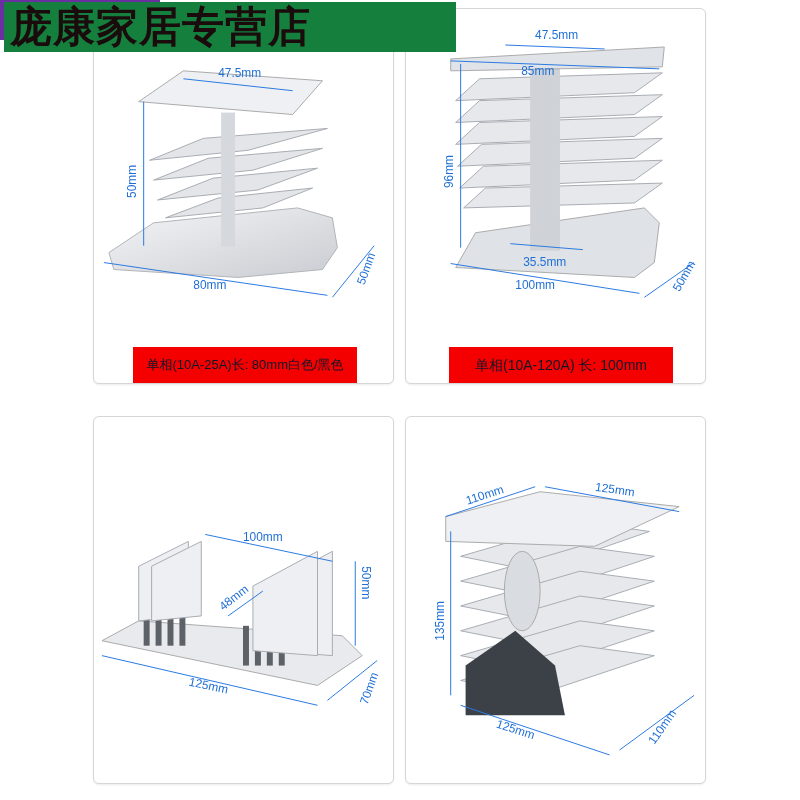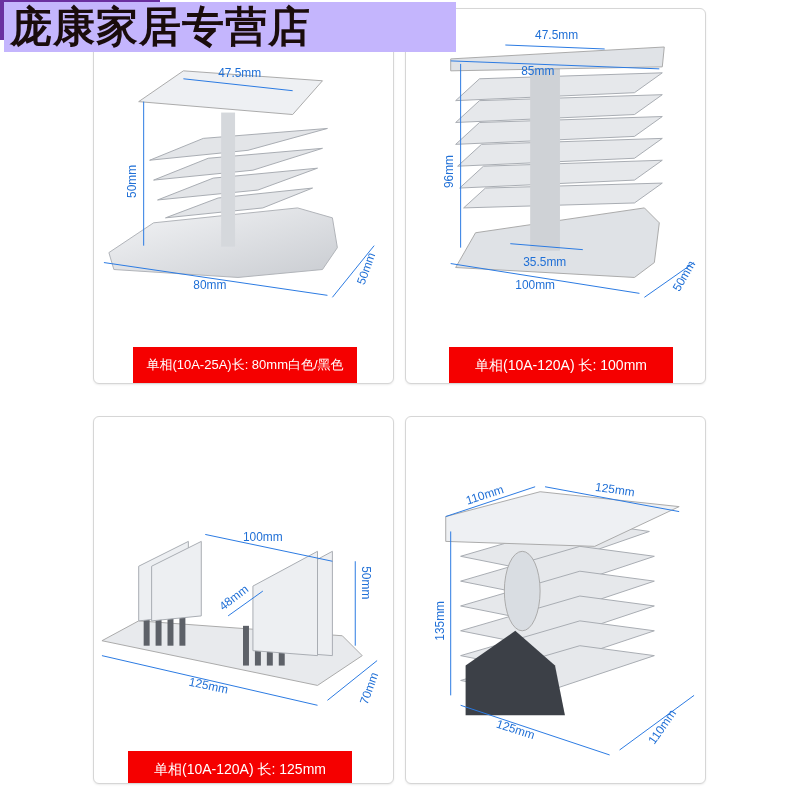--- a/index.html
+++ b/index.html
@@ -2,38 +2,38 @@
 <html><head>
 <meta charset="utf-8">
 <style>
   * { box-sizing: border-box; margin: 0; padding: 0; }
   html, body { width: 800px; height: 800px; background: #ffffff; overflow: hidden; }
   body { position: relative; font-family: "Liberation Sans", "DejaVu Sans", sans-serif; }
 
   .purple-strip { position: absolute; left: 0; top: 0; width: 160px; height: 40px; background: #6a2fa0; }
   .shop-banner {
     position: absolute; left: 4px; top: 2px; width: 452px; height: 50px;
-    background: #c4b5fd; color: #1a0c0c;
+    background: #15803d; color: #1a0c0c;
     font-family: "DejaVu Sans", sans-serif; font-weight: 900; font-size: 42px;
     line-height: 50px; letter-spacing: 1px; padding-left: 6px; white-space: nowrap; z-index: 5;
   }
 
   .card {
     position: absolute; background: #fff; border: 1px solid #d6d6d6;
     border-radius: 6px; box-shadow: 0 1px 2px rgba(0,0,0,0.08); overflow: hidden;
   }
   .card-tl { left: 93px; top: 8px; width: 301px; height: 376px; }
   .card-tr { left: 405px; top: 8px; width: 301px; height: 376px; }
   .card-bl { left: 93px; top: 416px; width: 301px; height: 368px; }
   .card-br { left: 405px; top: 416px; width: 301px; height: 368px; }
 
   .product-figure { position: absolute; left: 0; top: 0; width: 100%; height: 100%; }
 
   .spec-label {
-    position: absolute; background: #f50000; color: #ffffff;
+    position: absolute; background: #f50000; color: #0f172a;
     font-size: 14px; line-height: 36px; height: 36px; text-align: center; white-space: nowrap;
   }
   .card-tl .spec-label { left: 39px; top: 338px; width: 224px; font-size: 13px; }
   .card-tr .spec-label { left: 43px; top: 338px; width: 224px; }
   .card-bl .spec-label { left: 34px; top: 334px; width: 224px; }
   .card-br .spec-label { left: 39px; top: 334px; width: 224px; }
 
   .dim { font-family: "Liberation Sans", sans-serif; font-size: 12px; fill: #1f6fd6; }
   .dimline { stroke: #2a7ae2; stroke-width: 1; fill: none; }
 </style>
@@ -130,21 +130,20 @@
       <line class="dimline" x1="135" y1="200" x2="170" y2="175"></line>
       <text class="dim" transform="translate(130,195) rotate(-38)">48mm</text>
       <line class="dimline" x1="263" y1="145" x2="263" y2="230"></line>
       <text class="dim" transform="translate(270,150) rotate(90)">50mm</text>
       <line class="dimline" x1="8" y1="240" x2="225" y2="290"></line>
       <text class="dim" transform="translate(95,270) rotate(12)">125mm</text>
       <line class="dimline" x1="235" y1="285" x2="285" y2="245"></line>
       <text class="dim" transform="translate(275,290) rotate(-70)">70mm</text>
     </g>
   </svg>
-  <div class="spec-label">单相(10A-120A) 长: 125mm</div>
 </div>
 
 <div class="card card-br">
   <svg class="product-figure" viewBox="0 0 301 368">
     <g fill="#e6e8eb" stroke="#a8acb2">
       <polygon points="55,140 130,155 245,115 175,105"></polygon>
       <polygon points="55,165 130,180 250,140 175,130"></polygon>
       <polygon points="55,190 130,205 250,165 175,155"></polygon>
       <polygon points="55,215 130,230 250,190 175,180"></polygon>
       <polygon points="55,240 130,255 250,215 175,205"></polygon>

